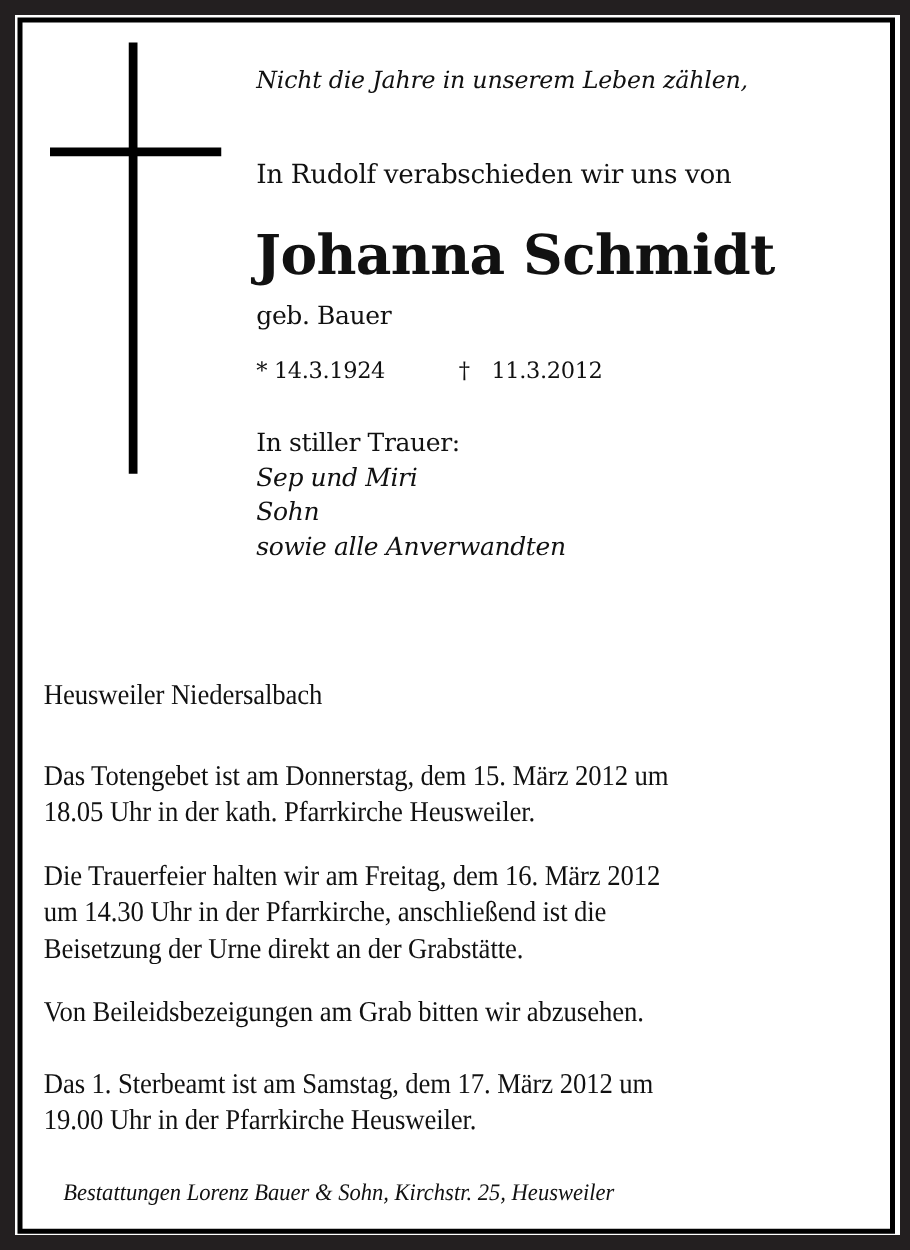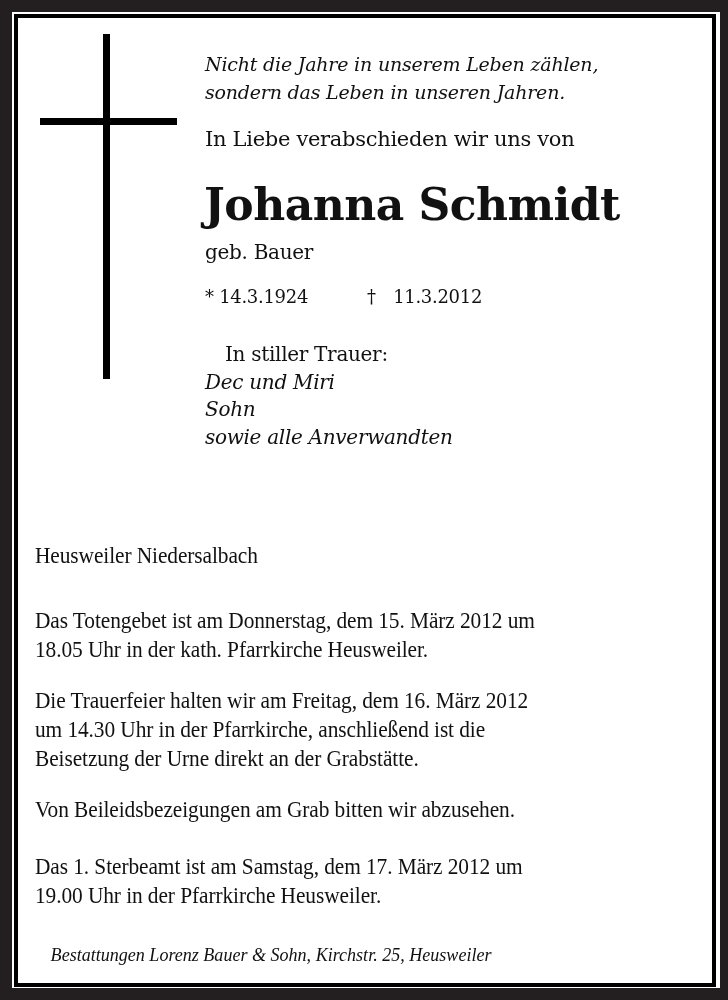--- a/index.html
+++ b/index.html
@@ -96,21 +96,21 @@
     }
     .died .glyph { margin-right: 12px; }
 
     .mourners {
       left: 205px; top: 341px;
       font-family: "DejaVu Serif", serif;
       font-size: 20px;
       line-height: 27.5px;
       letter-spacing: -0.3px;
     }
-    .mourners .heading { display: block; font-style: normal; margin-left: 20px; }
+    .mourners .heading { display: block; font-style: normal; }
     .mourners .person { display: block; font-style: italic; }
 
     .body-text {
       left: 35px;
       font-family: "Liberation Serif", serif;
       font-size: 23px;
       line-height: 29px;
       letter-spacing: -0.1px;
       transform-origin: left top;
       transform: scaleX(0.93);
@@ -143,42 +143,41 @@
 <div class="frame-outer"></div>
 <div class="frame-inner"></div>
 
 <div>
   <div class="cross-v"></div>
   <div class="cross-h"></div>
 </div>
 
 <div class="abs quote">
   <span class="line">Nicht die Jahre in unserem Leben zählen,</span>
-  <span class="line">sondern das Leben in unseren Jahren.</span>
-</div>
-
-<div class="abs intro">In Liebe verabschieden wir uns von</div>
+</div>
+
+<div class="abs intro">In Rudolf verabschieden wir uns von</div>
 
 <div class="abs name">Johanna Schmidt</div>
 
 <div class="abs maiden">geb. Bauer</div>
 
 <div class="abs born">
   <span>*</span>
   <span>14.3.1924</span>
 </div>
 
 <div class="abs died">
   <span class="glyph">†</span>
   <span>11.3.2012</span>
 </div>
 
 <div class="abs mourners">
   <span class="heading">In stiller Trauer:</span>
-  <span class="person">Dec und Miri</span>
+  <span class="person">Sep und Miri</span>
   <span class="person">Sohn</span>
   <span class="person">sowie alle Anverwandten</span>
 </div>
 
 <div class="abs body-text place">Heusweiler Niedersalbach</div>
 
 <div class="abs body-text p1">
   <span class="line">Das Totengebet ist am Donnerstag, dem 15. März 2012 um</span>
   <span class="line">18.05 Uhr in der kath. Pfarrkirche Heusweiler.</span>
 </div>

